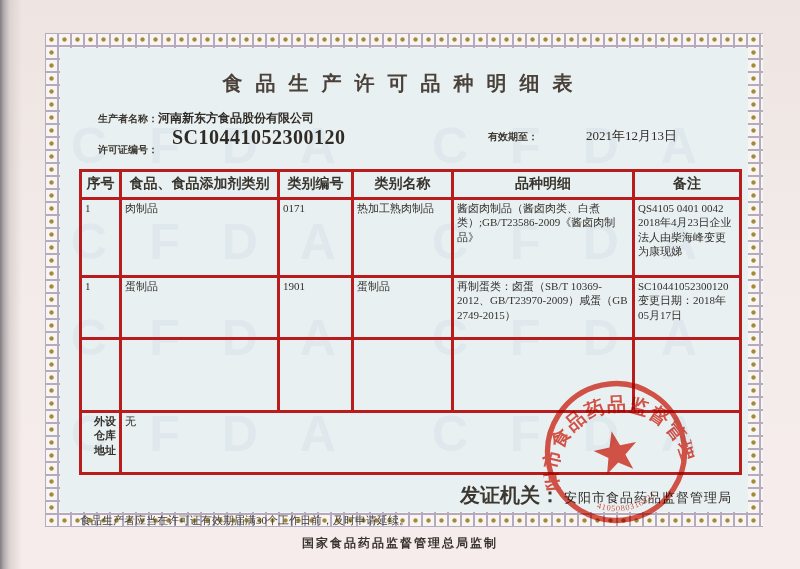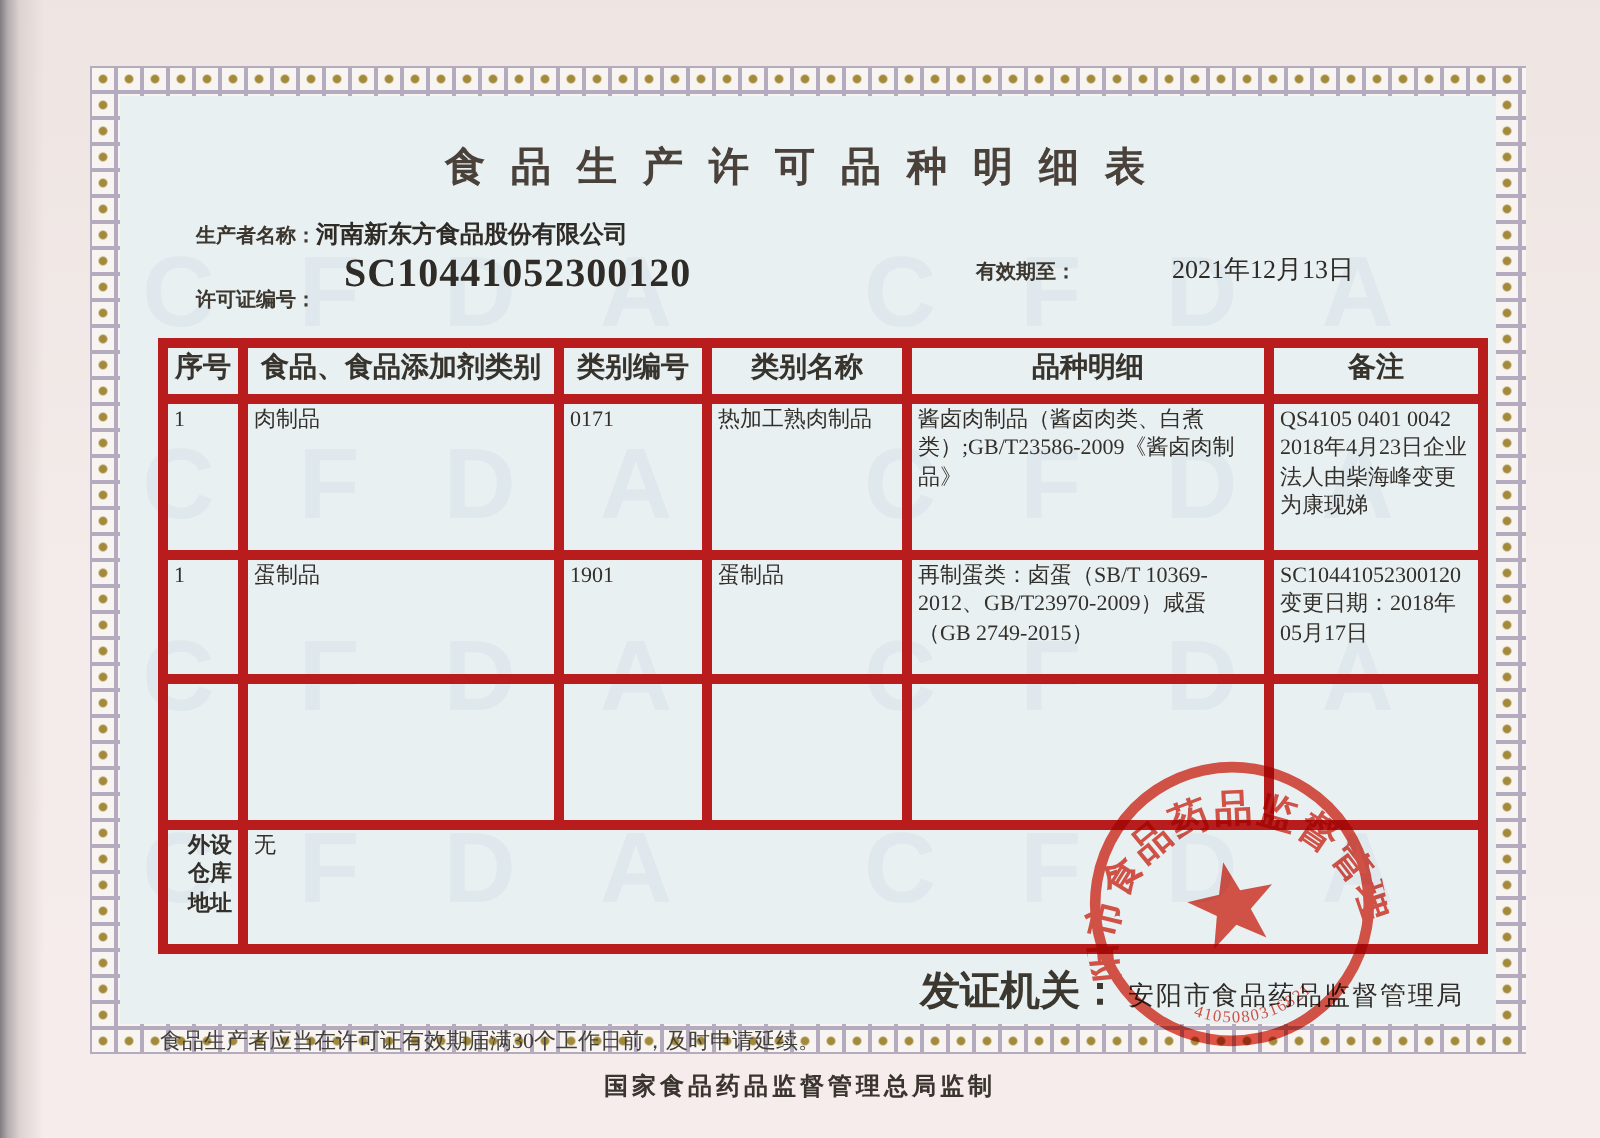--- a/index.html
+++ b/index.html
@@ -41,21 +41,21 @@
   .val{font-size:12px;font-weight:bold;color:#2f2b26;}
   .producer-row{top:60px;left:38px;}
   .sc-value{top:78px;left:112px;font-size:20px;font-weight:bold;letter-spacing:0.5px;}
   .license-label{top:95px;left:38px;}
   .validity-row{top:78px;left:428px;}
   table.grid{
     position:absolute;top:121px;left:19px;width:660px;
     border-collapse:collapse;table-layout:fixed;
   }
   table.grid th,table.grid td{
-    border:5px solid #b91c1c;vertical-align:top;
+    border:3px solid #b91c1c;vertical-align:top;
     padding:1px 3px;font-size:11px;line-height:1.3;color:#33302b;
     overflow:hidden;
   }
   table.grid th{font-size:14px;font-weight:bold;text-align:center;vertical-align:middle;padding:2px 1px;color:#37332d;}
   td.idx{font-size:12px;padding-left:0;}
   td.cat,td.code,td.cname{font-size:12px;}
   td.wh-label{
     font-size:15px;font-weight:bold;text-align:right;vertical-align:middle;
     line-height:1.45;padding:2px 6px;color:#37332d;word-break:break-all;
   }

